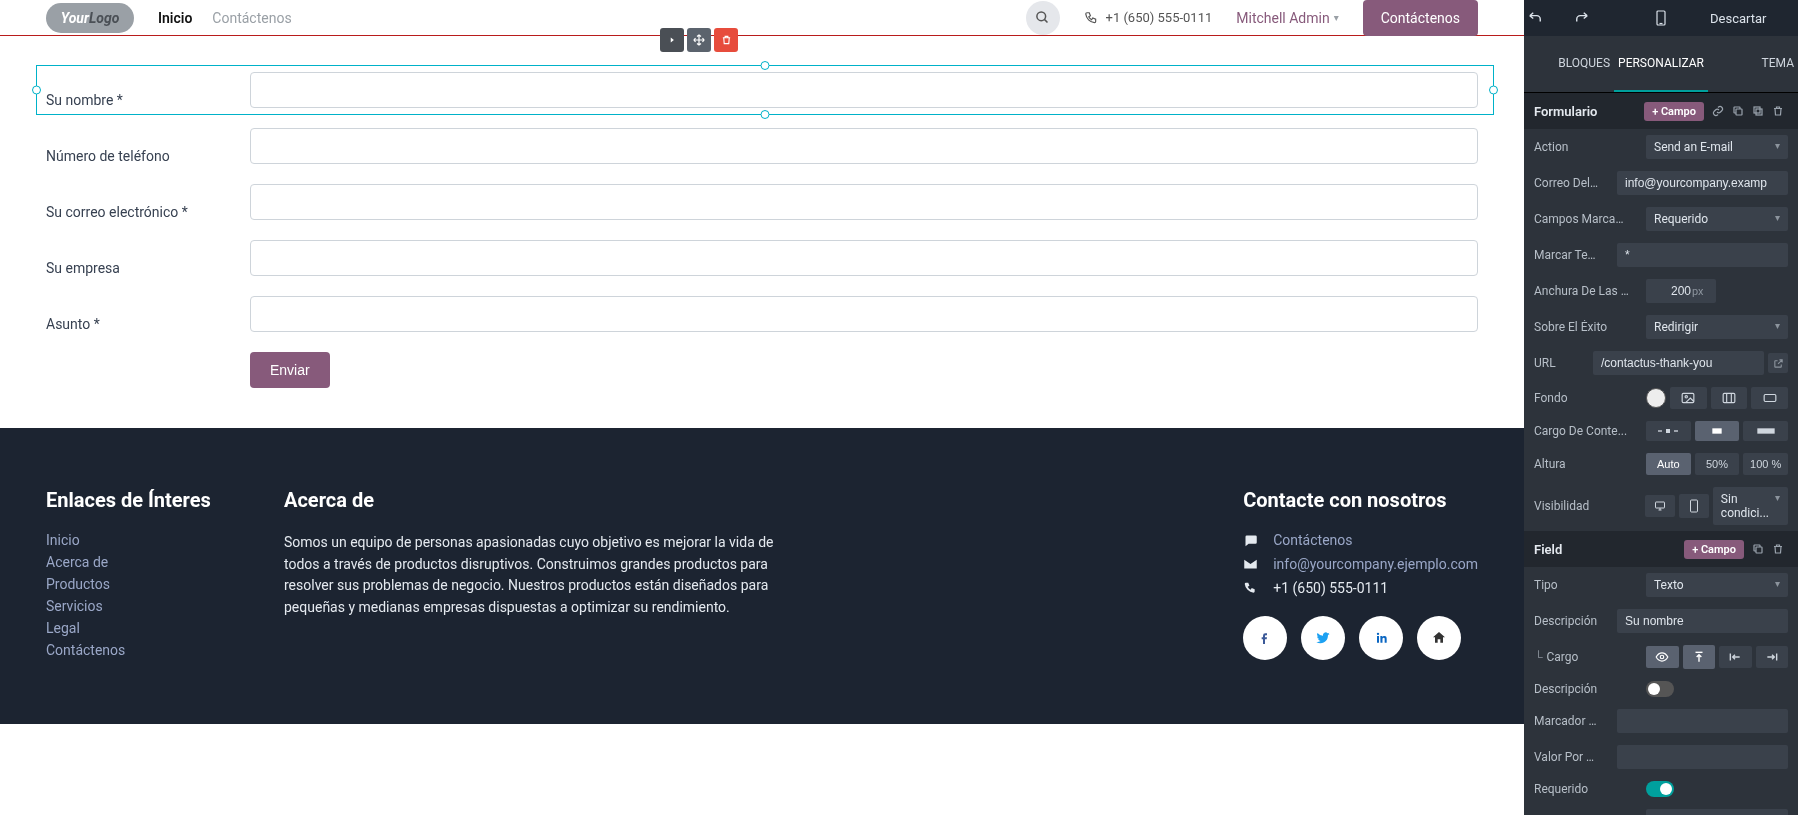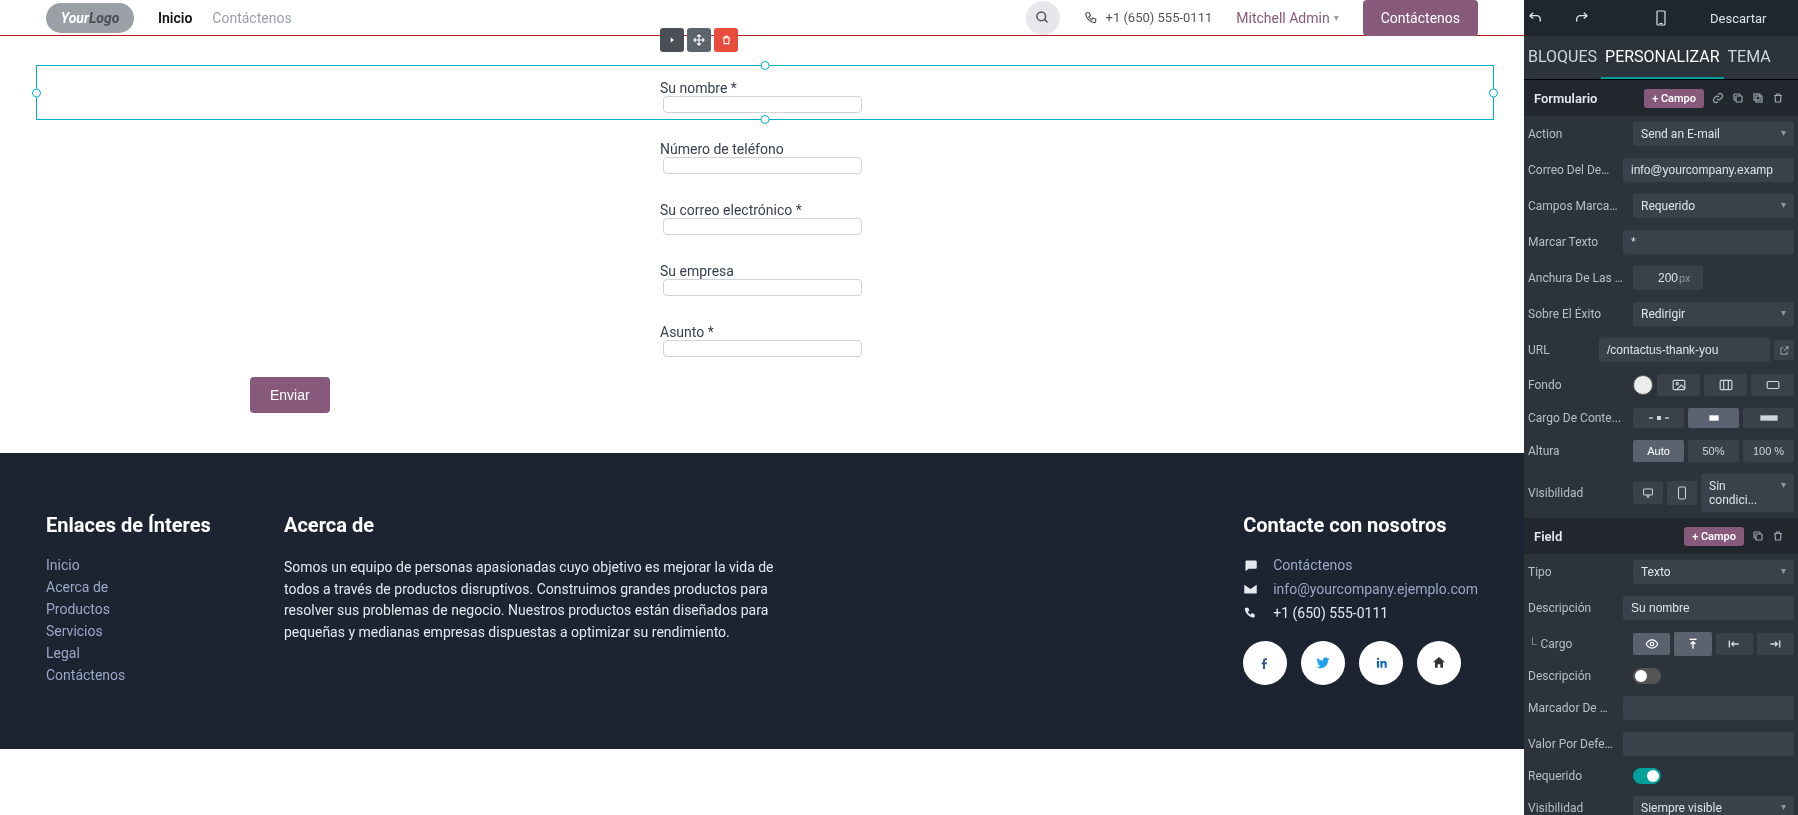--- a/index.html
+++ b/index.html
@@ -8,27 +8,27 @@
 
 .editor-topbar { position:absolute; top:0; right:0; width:274px; height:36px; background:#1f2630; display:flex; align-items:center; color:#dbe2ea; font-size:13px; padding:0 4px;gap:33px; }
 .editor-topbar .icn { width:26px; height:26px; display:flex; align-items:center; justify-content:center; cursor:pointer; }
 .editor-topbar .spacer { flex:1; }
 .editor-topbar .discard { padding:0 10px; cursor:pointer; }
 .editor-topbar .save { background:#00a09d; color:#fff; height:100%; display:flex; align-items:center; padding:0 12px; cursor:pointer; }
 
 
 .sidebar { position:absolute; top:36px; right:0; width:274px; bottom:0; background:#2d333b; color:#cfd6de; font-size:12px; overflow:auto; }
 .sidebar-tabs { display:flex; border-bottom:1px solid #000; }
-.sidebar-tab { flex:1; text-align:left; padding:11px 4px; font-size:16px; cursor:pointer; color:#cfd6de; }
+.sidebar-tab { flex:1; text-align:right; padding:20px 4px; font-size:12px; cursor:pointer; color:#cfd6de; }
 .sidebar-tab.active { border-bottom:2px solid #00a09d; color:#fff; }
 .sec-header { display:flex; align-items:center; padding:8px 10px; background:#22272e; font-weight:600; font-size:13px; color:#e4e9ef; }
 .sec-header .hdr-title { flex:1; }
 .sec-header .plus-campo { background:#875A7B; color:#fff; font-size:11px; padding:3px 8px; border-radius:3px; cursor:pointer; margin-right:4px; }
 .sec-header .mini { width:20px; height:20px; display:flex; align-items:center; justify-content:center; color:#9aa3ad; cursor:pointer; }
-.prop-row { display:flex; align-items:center; padding:6px 4px; gap:9px; }
+.prop-row { display:flex; align-items:center; padding:6px 10px; gap:16px; }
 .prop-label { width:96px; font-size:12px; color:#b7bfc8; overflow:hidden; white-space:nowrap; text-overflow:ellipsis; }
 .prop-ctrl { flex:1; display:flex; gap:4px; align-items:center; }
 .sel { flex:1; background:#3a414b; color:#dfe5ec; border:none; padding:5px 8px; font-size:12px; border-radius:2px; display:flex; justify-content:space-between; cursor:pointer; }
 .sel:after { content:"▾"; color:#8c949d; font-size:10px; margin-left:6px; }
 .txtin { flex:1; background:#3a414b; border:none; color:#dfe5ec; padding:5px 8px; font-size:12px; border-radius:2px; }
 .txtin.center { text-align:center; }
 .minibtn { background:#3a414b; color:#cfd6de; border:none; padding:5px 0; font-size:11px; border-radius:2px; cursor:pointer; min-width:30px; display:flex; align-items:center; justify-content:center; }
 .minibtn.wide { flex:1; }
 .minibtn.active { background:#5a6270; color:#fff; }
 .swatch { width:20px; height:20px; border-radius:50%; background:#ededed; border:1px solid #555; cursor:pointer; }
@@ -58,21 +58,21 @@
 .cta { background:#875A7B; color:#fff; padding:10px 18px; border-radius:4px; font-size:14px; cursor:pointer; }
 
 
 .snip-tb { position:absolute; left:660px; top:28px; display:flex; gap:3px; z-index:5; }
 .snip-tb .tb { width:24px; height:24px; border-radius:3px; display:flex; align-items:center; justify-content:center; color:#fff; cursor:pointer; background:#4a4f55; }
 .snip-tb .tb.mv { background:#5b636d; }
 .snip-tb .tb.del { background:#e74c3c; }
 
 
 .form-wrap { padding:36px 46px 40px 46px; }
-.frow { display:flex; align-items:center; margin-bottom:20px; position:relative;flex-direction:column; }
+.frow { display:flex; align-items:flex-end; margin-bottom:20px; position:relative; }
 .flabel { width:204px; font-size:14px; color:#374151; padding-top:8px; }
 .finput { flex:1; height:36px; border:1px solid #ced4da; border-radius:4px; padding:0 10px; background:#fff; }
 .ftextarea { flex:1; height:80px; border:1px solid #ced4da; border-radius:4px; padding:8px 10px; resize:both; background:#fff; }
 .frow.selected .finput { outline:none; }
 .sel-frame { position:absolute; left:-10px; right:-16px; top:-7px; bottom:-7px; border:1px solid #00b2c9; pointer-events:none; }
 .sel-handle { position:absolute; width:9px; height:9px; border:1px solid #00b2c9; background:#fff; border-radius:50%; }
 .submit { background:#875A7B; color:#fff; border:none; padding:10px 20px; border-radius:4px; font-size:14px; cursor:pointer; margin-left:204px; }
 
 
 .footer { background:#1c2431; color:#fff; padding:60px 46px 60px 46px; display:flex; gap:20px; font-size:14px; }

